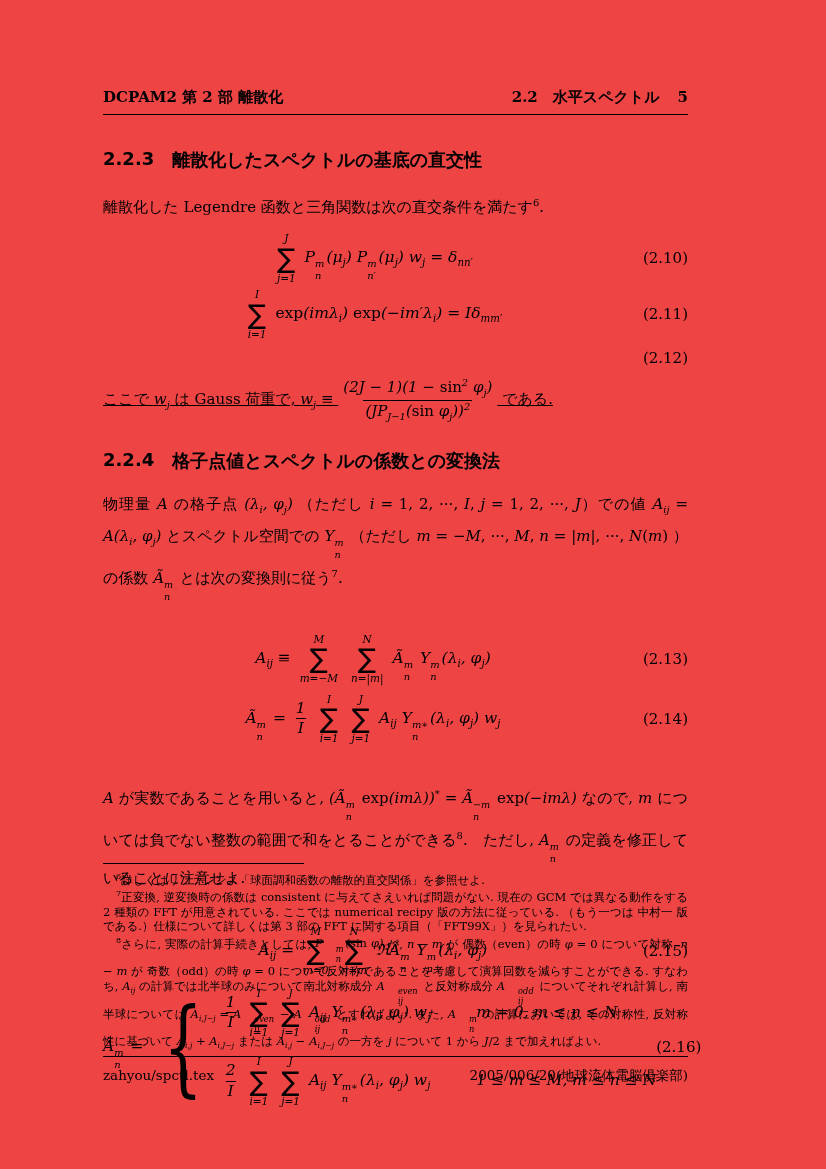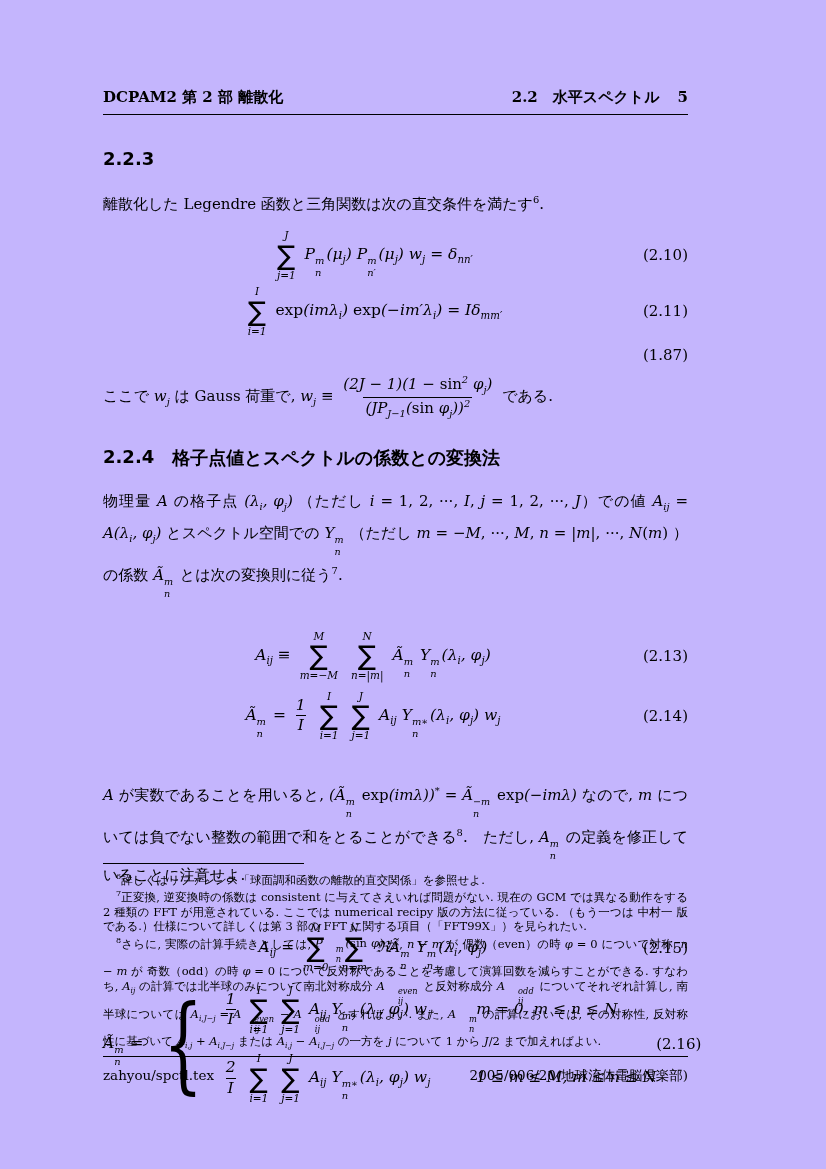--- a/index.html
+++ b/index.html
@@ -4,21 +4,21 @@
 <style>
   html,body{margin:0;padding:0;}
   body{
     background:#e8e8e8;
     font-family:"DejaVu Serif","Liberation Serif",serif;
     color:#000;
   }
   .sheet{
     position:relative;
     width:826px;height:1169px;
-    background:#c4b5fd;
+    background:#ef4444;
     margin:0 auto;
     overflow:hidden;
   }
   .col{position:absolute;left:103px;width:585px;top:0;}
 
   
   .runhead{
     margin-top:88px;
     display:flex;justify-content:space-between;align-items:baseline;
     font-weight:bold;font-size:15px;
@@ -98,20 +98,21 @@
     <div class="runhead">
       <span>DCPAM2 第 2 部 離散化</span>
       <span class="right">
         <span>2.2　水平スペクトル</span>
         <span>5</span>
       </span>
     </div>
 
     <div class="sechead">
       <span>2.2.3</span>
+      <span>離散化したスペクトルの基底の直交性</span>
     </div>
 
     <p class="body" style="margin-bottom:12px;">離散化した Legendre 函数と三角関数は次の直交条件を満たす<sup>6</sup>.</p>
 
     <div class="eq" style="margin:10px 0 2px 0;">
       <div class="ebody"><span class="mline math"><span class="bigop">
               <span class="lim">J</span>
               <span class="op">∑</span>
               <span class="lim">j=1</span>
             </span> P<span class="supsub">
@@ -128,24 +129,24 @@
       <div class="ebody"><span class="mline math"><span class="bigop">
               <span class="lim">I</span>
               <span class="op">∑</span>
               <span class="lim">i=1</span>
             </span> <span class="rm">exp</span>(imλ<sub>i</sub>) <span class="rm">exp</span>(−im′λ<sub>i</sub>) = Iδ<sub>mm′</sub></span></div>
       <span class="eqnum">(2.11)</span>
     </div>
 
     <div class="eq" style="margin:8px 0 10px 0;">
       <div class="ebody"><span class="mline math"></span></div>
-      <span class="eqnum">(1.87)</span>
-    </div>
-
-    <p class="body" style="margin-top:6px;">ここで <span class="mi">w<sub>j</sub></span> は Gauss 荷重で, <span class="mi">w<sub>j</sub></span> ≡ <span class="frac">
+      <span class="eqnum">(2.12)</span>
+    </div>
+
+    <p class="body" style="margin-top:6px;text-decoration:underline;">ここで <span class="mi">w<sub>j</sub></span> は Gauss 荷重で, <span class="mi">w<sub>j</sub></span> ≡ <span class="frac">
           <span class="fn"><span class="mi">(2J − 1)(1 − <span class="rm">sin</span><sup>2</sup> φ<sub>j</sub>)</span></span>
           <span class="fd"><span class="mi">(JP<sub>J−1</sub>(<span class="rm">sin</span> φ<sub>j</sub>))<sup>2</sup></span></span>
         </span> である.</p>
 
     <div class="sechead" style="margin-top:26px;">
       <span>2.2.4</span>
       <span>格子点値とスペクトルの係数との変換法</span>
     </div>
 
     <p class="body">物理量 <span class="mi">A</span> の格子点 <span class="mi">(λ<sub>i</sub>, φ<sub>j</sub>)</span> （ただし <span class="mi">i</span> = 1, 2, ···, <span class="mi">I</span>,  <span class="mi">j</span> = 1, 2, ···, <span class="mi">J</span>）での値 <span class="mi">A<sub>ij</sub></span> = <span class="mi">A(λ<sub>i</sub>, φ<sub>j</sub>)</span> とスペクトル空間での <span class="mi">Y<span class="supsub">

